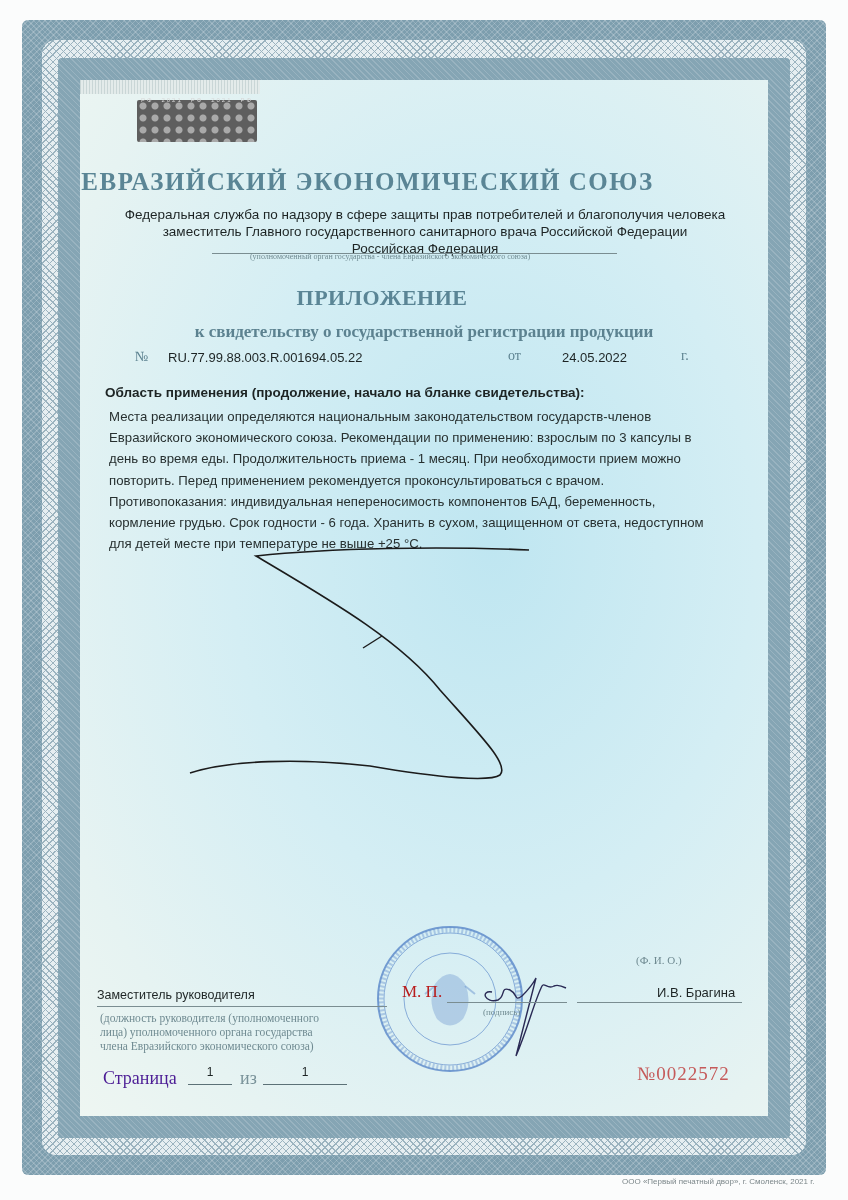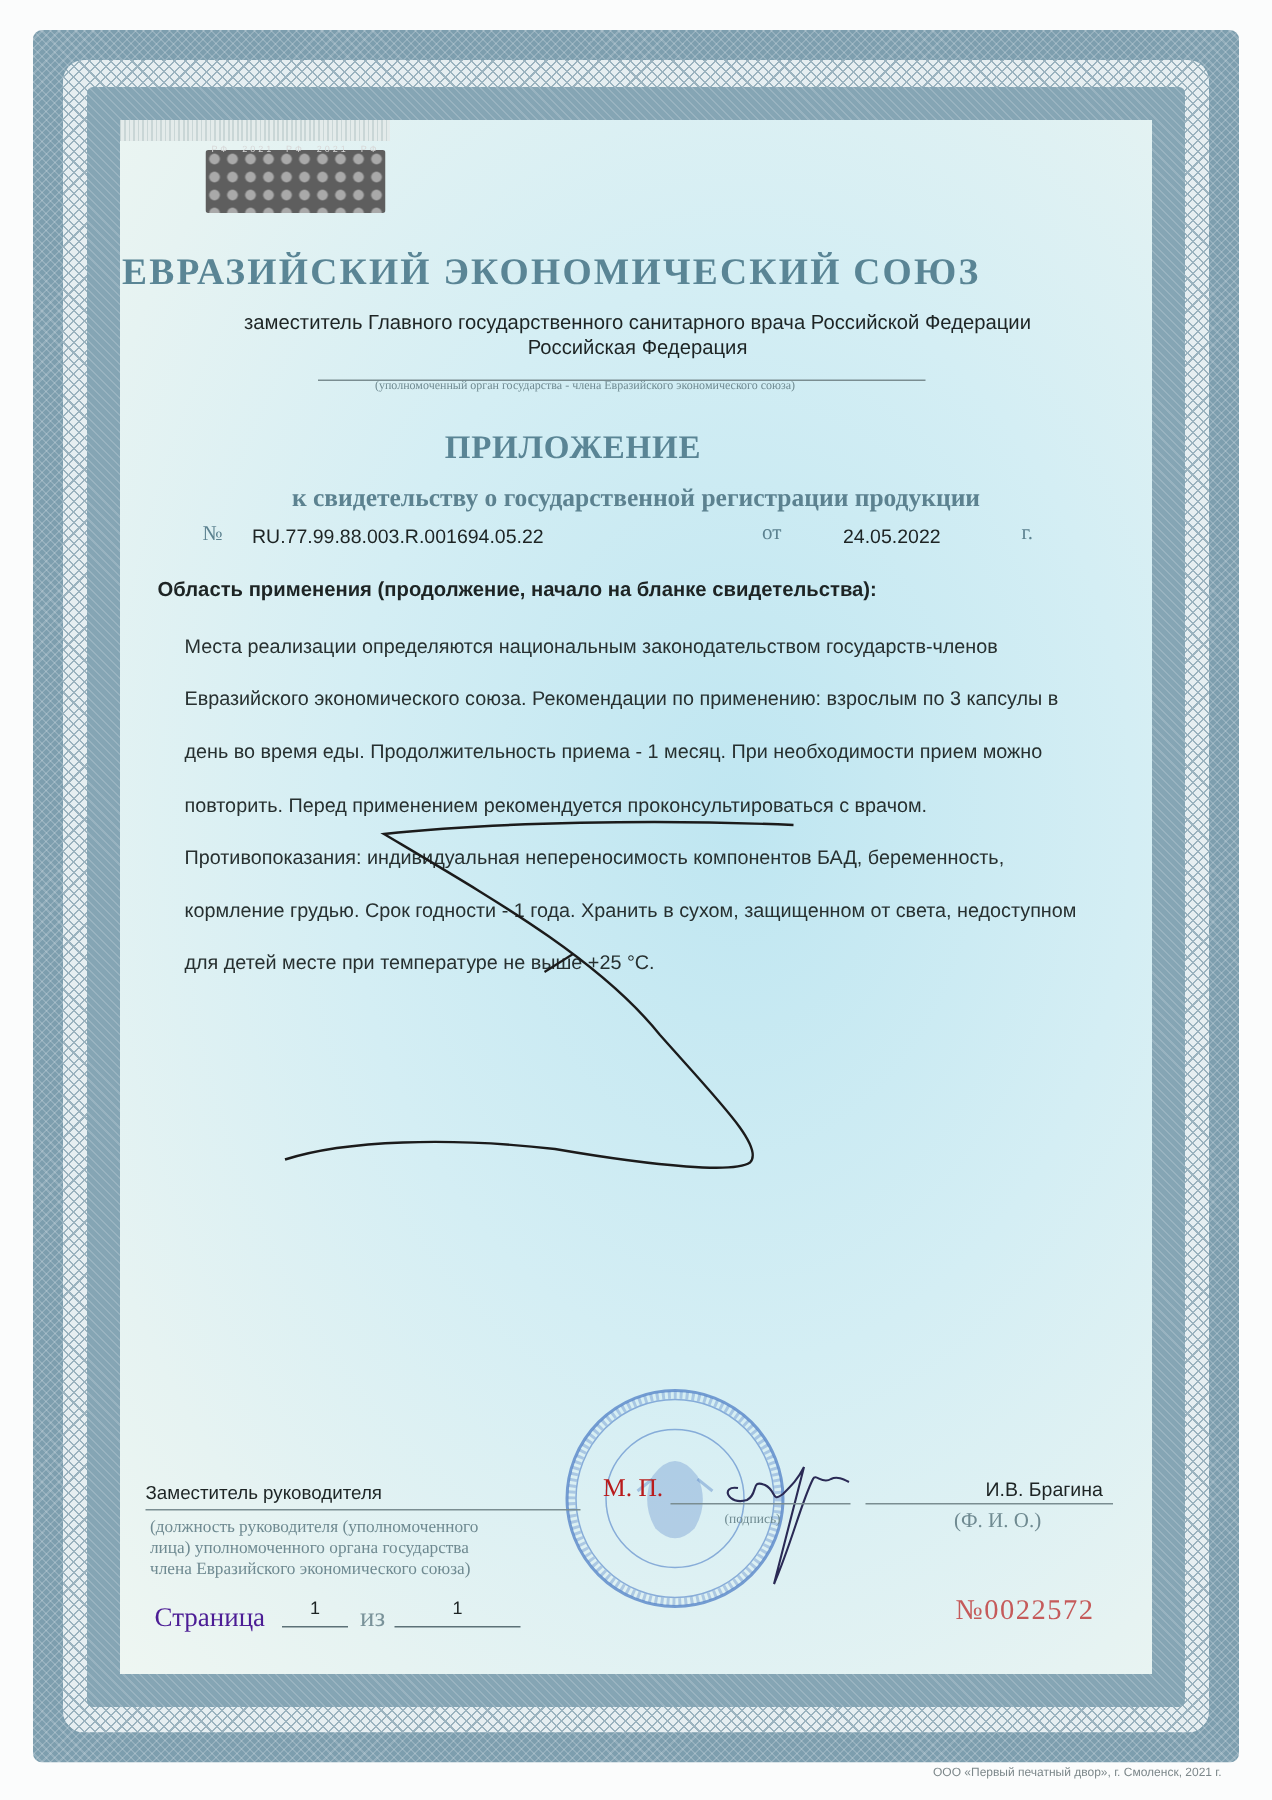--- a/index.html
+++ b/index.html
@@ -85,33 +85,33 @@
   .reg-ot { left:508px; top:348px; font-size:14px; color:#5c8290; }
   .reg-date { left:562px; top:350px; font-size:13px; color:#1d2424; }
   .reg-g { left:681px; top:348px; font-size:14px; color:#5c8290; }
   .body-heading {
     left:105px; top:385px; font-size:13.5px; font-weight:bold; color:#1d2424;
   }
   .body-text {
     left:105px; top:404px; width:645px;
     font-size:13.2px; line-height:17.2px; color:#273030;
   }
-  .body-text p { margin:18px; white-space:nowrap; }
+  .body-text p { margin:4px; white-space:nowrap; }
   .zline { left:0; top:0; width:848px; height:1200px; pointer-events:none; }
   .position { left:97px; top:988px; font-size:12.5px; color:#1d2424; }
   .pos-line { left:97px; top:1006px; width:290px; border-top:1px solid #7a8d91; }
   .pos-caption {
     left:100px; top:1011px; font-size:11.5px; line-height:14px; color:#6f8a91;
   }
   .mp { left:402px; top:982px; font-size:17px; color:#b91c1c; }
   .sign-line { left:447px; top:1002px; width:120px; border-top:1px solid #7a8d91; }
   .sign-caption { left:483px; top:1007px; font-size:9px; color:#6f8a91; }
   .fio-line { left:577px; top:1002px; width:165px; border-top:1px solid #7a8d91; }
   .fio { left:657px; top:985px; font-size:13px; color:#1d2424; }
-  .fio-caption { left:636px; top:1007px; font-size:14px; color:#6f8a91; }
+  .fio-caption { left:636px; top:954px; font-size:11px; color:#6f8a91; }
   .page-label { left:103px; top:1068px; font-size:18px; color:#4c1d95; }
   .page-cur-line { left:188px; top:1084px; width:44px; border-top:1px solid #5c7177; }
   .page-cur { left:188px; top:1065px; width:44px; text-align:center; font-size:12px; color:#1d2424; }
   .page-of { left:240px; top:1068px; font-size:18px; color:#7a939a; }
   .page-tot-line { left:263px; top:1084px; width:84px; border-top:1px solid #5c7177; }
   .page-tot { left:263px; top:1065px; width:84px; text-align:center; font-size:12px; color:#1d2424; }
   .serial { left:637px; top:1063px; font-size:19px; color:#c55a5a; letter-spacing:1px; }
   .printer { left:622px; top:1177px; font-size:8px; color:#7c878a; }
   .stamp { left:375px; top:924px; width:150px; height:150px; }
 </style>
@@ -130,20 +130,21 @@
   <span>РФ</span>
   <span>2021</span>
   <span>РФ</span>
   <span>2021</span>
   <span>РФ</span>
 </div>
 
 <div class="abs serif title">ЕВРАЗИЙСКИЙ ЭКОНОМИЧЕСКИЙ СОЮЗ</div>
 
 <div class="abs authority">
+  <div>Федеральная служба по надзору в сфере защиты прав потребителей и благополучия человека</div>
   <div>заместитель Главного государственного санитарного врача Российской Федерации</div>
   <div>Российская Федерация</div>
 </div>
 <div class="abs authority-line"></div>
 <div class="abs serif authority-caption">(уполномоченный орган государства - члена Евразийского экономического союза)</div>
 
 <div class="abs serif appendix">ПРИЛОЖЕНИЕ</div>
 <div class="abs serif subtitle">к свидетельству о государственной регистрации продукции</div>
 
 <div class="abs serif reg-label">№</div>
@@ -152,21 +153,21 @@
 <div class="abs reg-date">24.05.2022</div>
 <div class="abs serif reg-g">г.</div>
 
 <div class="abs body-heading">Область применения (продолжение, начало на бланке свидетельства):</div>
 <div class="abs body-text">
   <p>Места реализации определяются национальным законодательством государств-членов</p>
   <p>Евразийского экономического союза. Рекомендации по применению: взрослым по 3 капсулы в</p>
   <p>день во время еды. Продолжительность приема - 1 месяц. При необходимости прием можно</p>
   <p>повторить. Перед применением рекомендуется проконсультироваться с врачом.</p>
   <p>Противопоказания: индивидуальная непереносимость компонентов БАД, беременность,</p>
-  <p>кормление грудью. Срок годности - 1 года. Хранить в сухом, защищенном от света, недоступном</p>
+  <p>кормление грудью. Срок годности - 6 года. Хранить в сухом, защищенном от света, недоступном</p>
   <p>для детей месте при температуре не выше +25 °С.</p>
 </div>
 
 <svg class="abs zline" viewBox="0 0 848 1200">
   <path d="M529 550 C 440 546, 330 548, 256 556 C 330 600, 400 640, 440 690 C 480 735, 510 765, 500 775 C 490 782, 440 778, 370 766 C 300 758, 230 760, 190 773" fill="none" stroke="#1b1b1b" stroke-width="1.6"></path>
   <path d="M363 648 L 382 636" stroke="#1b1b1b" stroke-width="1.4"></path>
 </svg>
 
 <svg class="abs stamp" viewBox="0 0 150 150">
   <circle cx="75" cy="75" r="72" fill="none" stroke="#4f7fc6" stroke-width="2" opacity="0.75"></circle>

